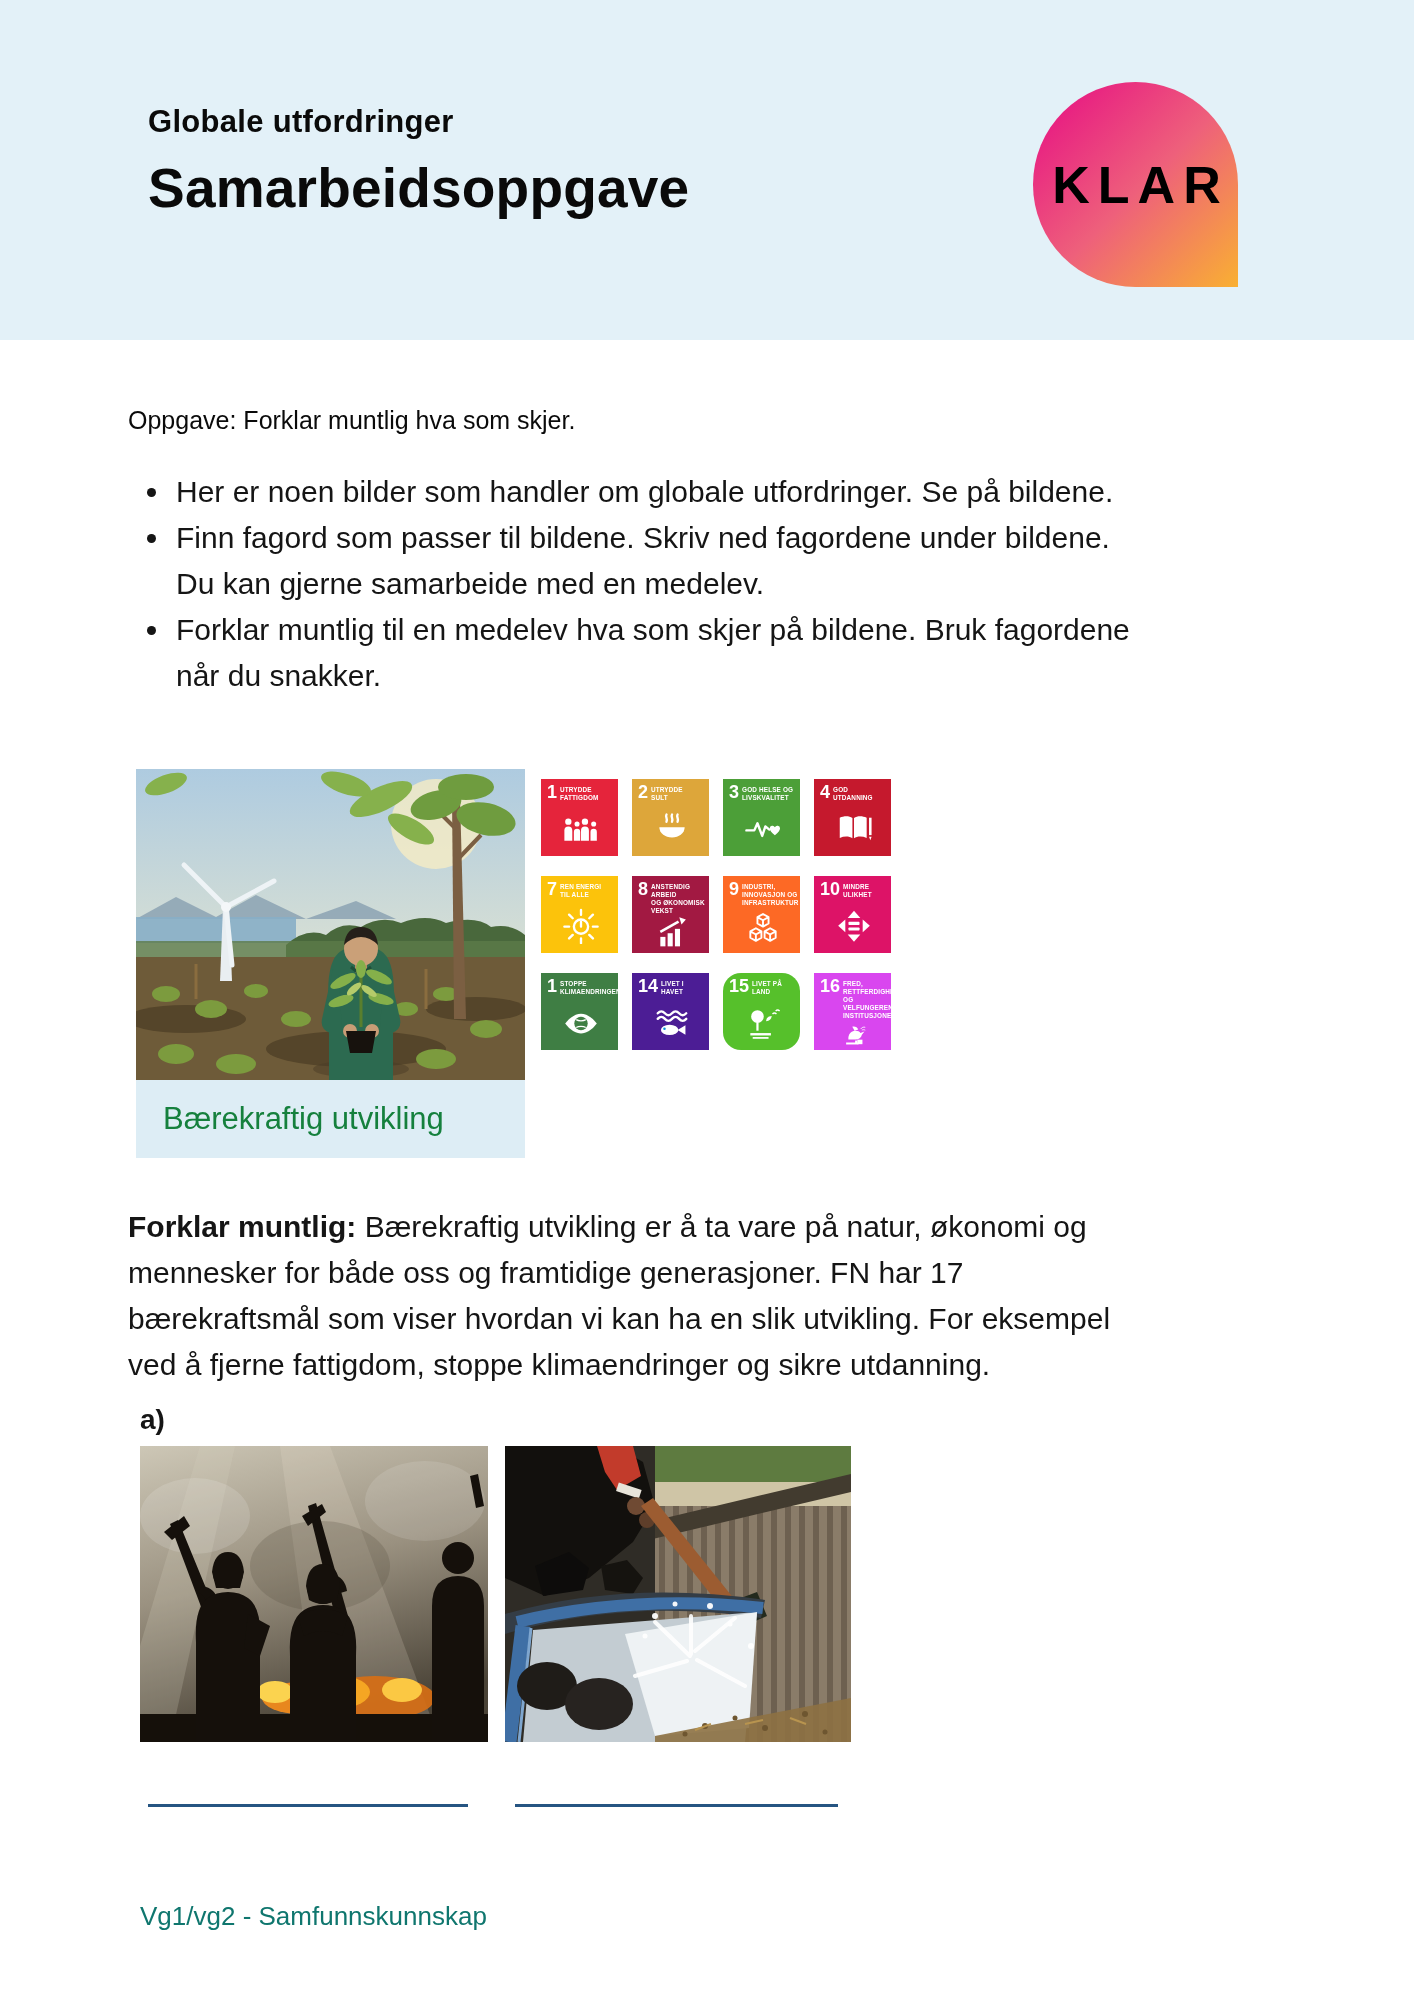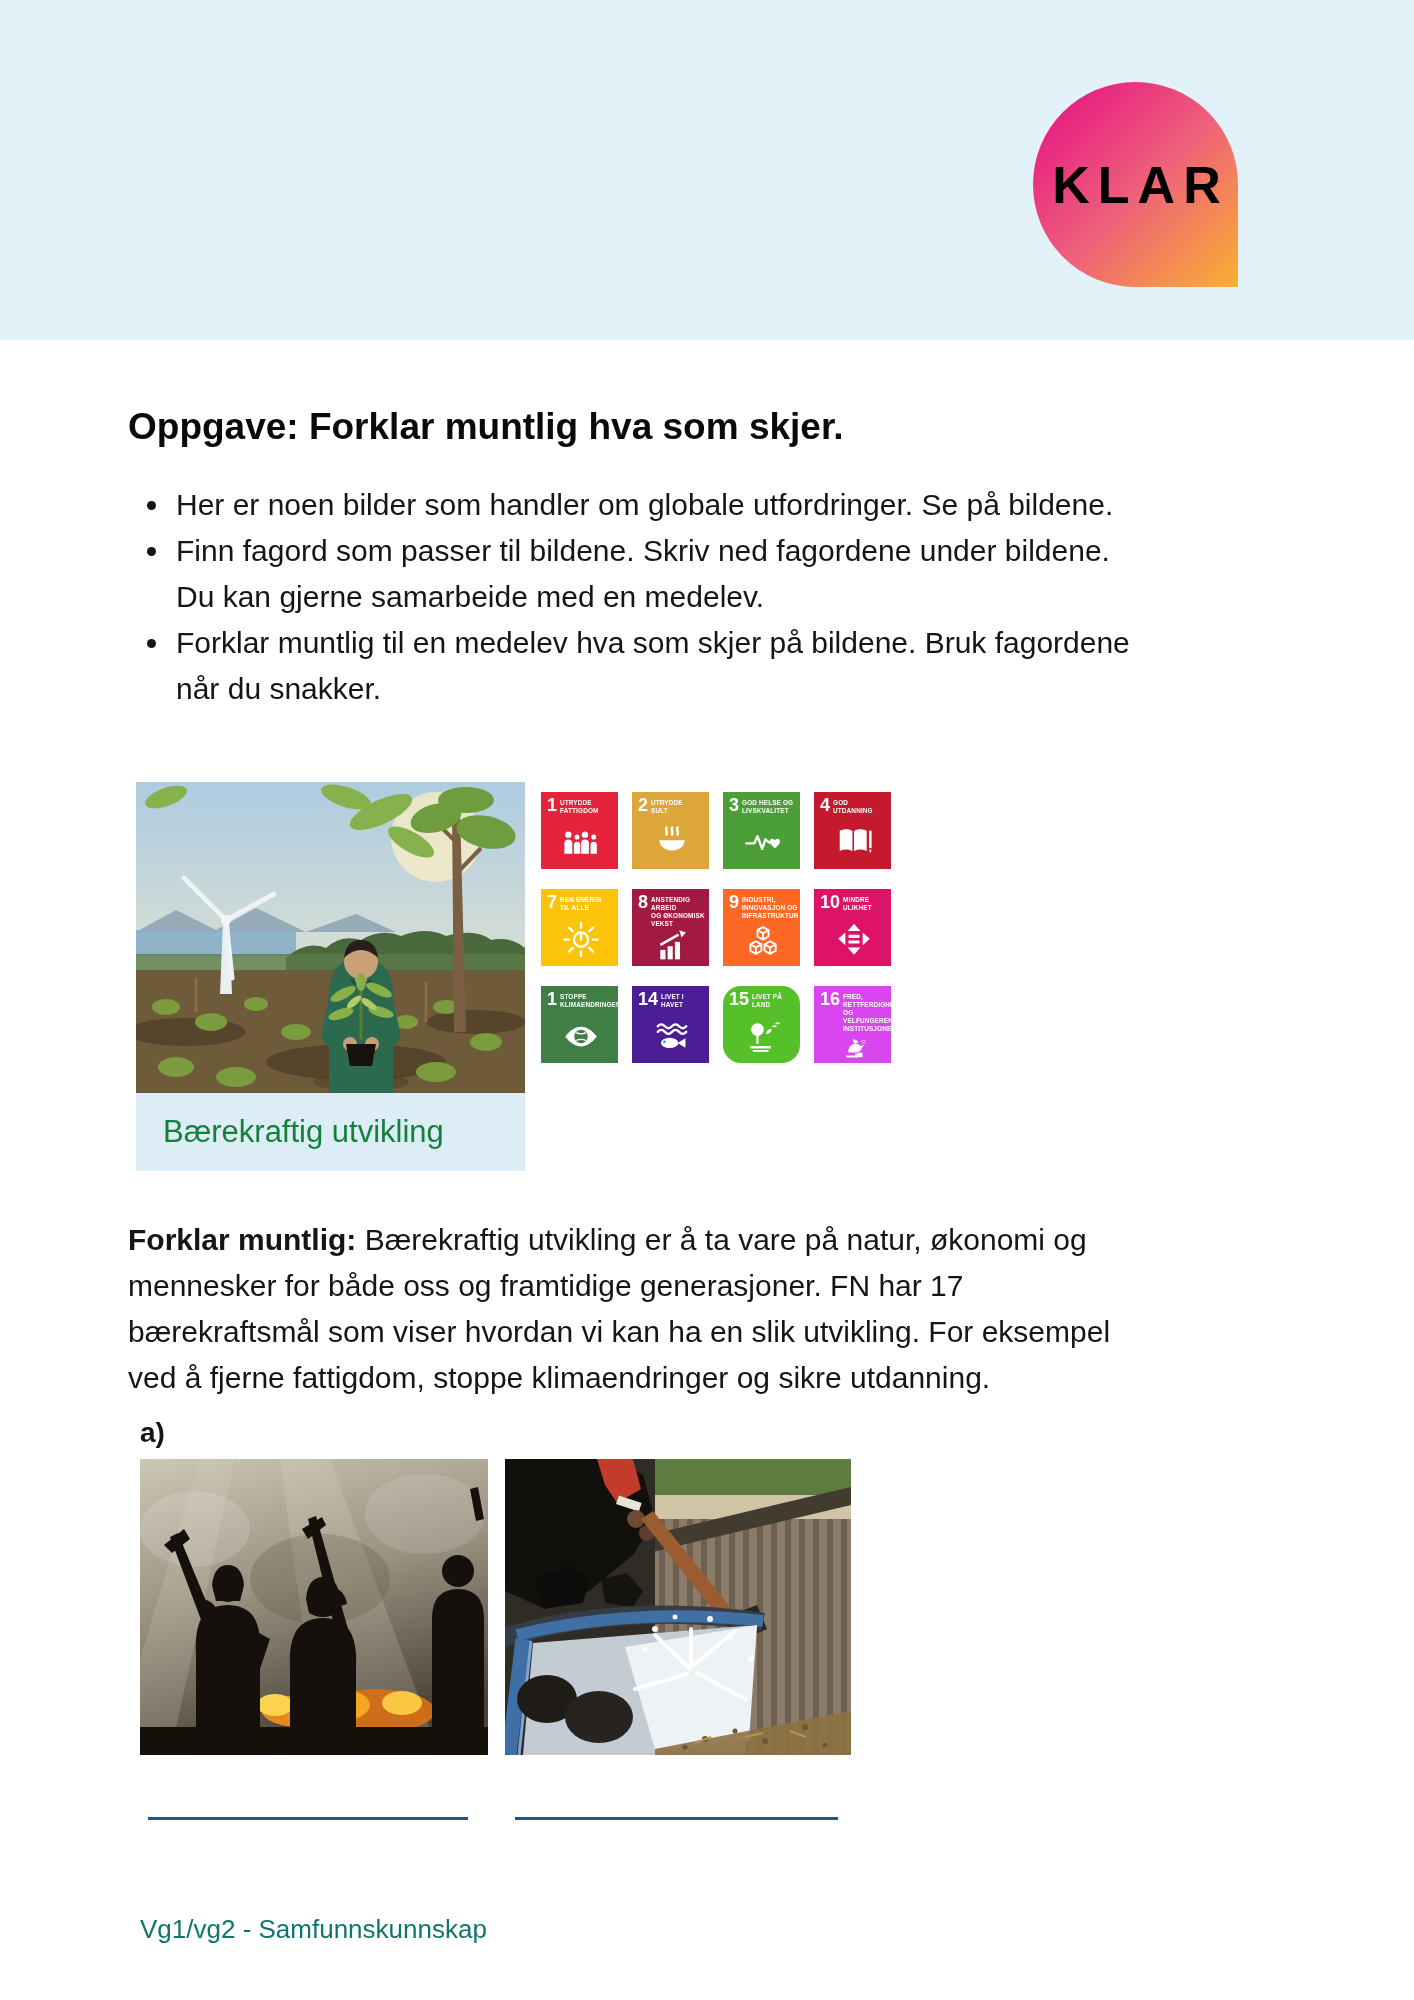--- a/index.html
+++ b/index.html
@@ -12,21 +12,21 @@
   .eyebrow{margin:0;font-size:31px;font-weight:800;letter-spacing:.3px;color:#0a0a0a;}
   .page-title{margin:16px 0 0;font-size:55px;font-weight:800;letter-spacing:.2px;color:#0a0a0a;}
   .logo{position:absolute;top:82px;left:1033px;width:205px;height:205px;
         border-radius:50% 50% 0 50%;
         display:flex;align-items:center;justify-content:center;}
   .logo-text{font-size:52px;font-weight:800;letter-spacing:8px;color:#000;margin-left:10px;
              font-family:Liberation Sans, sans-serif;}
 
   
   main{padding:0 110px 0 128px;}
-  .task-heading{margin:66px 0 0;font-size:37px;font-weight:700;color:#0a0a0a;}
+  .task-heading{margin:66px 0 0;font-size:25px;font-weight:400;color:#0a0a0a;}
   .task-list{margin:34px 0 0;padding-left:44px;font-size:30px;line-height:46px;}
   .task-list li{white-space:pre-line;padding-left:4px;}
 
   .example-row{display:flex;gap:16px;margin:70px 0 0 8px;}
   .col1{width:389px;display:flex;flex-direction:column;}
   .col2{width:372px;display:flex;flex-direction:column;}
   .media{height:311px;overflow:hidden;}
   .media svg{display:block;}
   .sdg-media{padding-top:10px;box-sizing:border-box;}
   .sdg-grid{display:grid;grid-template-columns:repeat(4,77px);grid-auto-rows:77px;
@@ -53,20 +53,24 @@
   .answer-line{width:320px;height:3px;}
 
   .footer{margin:94px 0 0 12px;font-size:26px;color:#0f766e;}
 </style>
 </head>
 <body>
 
 <div class="page">
 
   <header class="band" style="background: rgb(227, 241, 248);">
+    <div class="band-inner">
+      <p class="eyebrow">Globale utfordringer</p>
+      <h1 class="page-title">Samarbeidsoppgave</h1>
+    </div>
     <div class="logo" style="background: linear-gradient(135deg, rgb(230, 10, 132) 0%, rgb(238, 96, 123) 52%, rgb(249, 176, 50) 100%);">
       <span class="logo-text">KLAR</span>
     </div>
   </header>
 
   <main>
 
     <p class="task-heading">Oppgave: Forklar muntlig hva som skjer.</p>
 
     <ul class="task-list">

